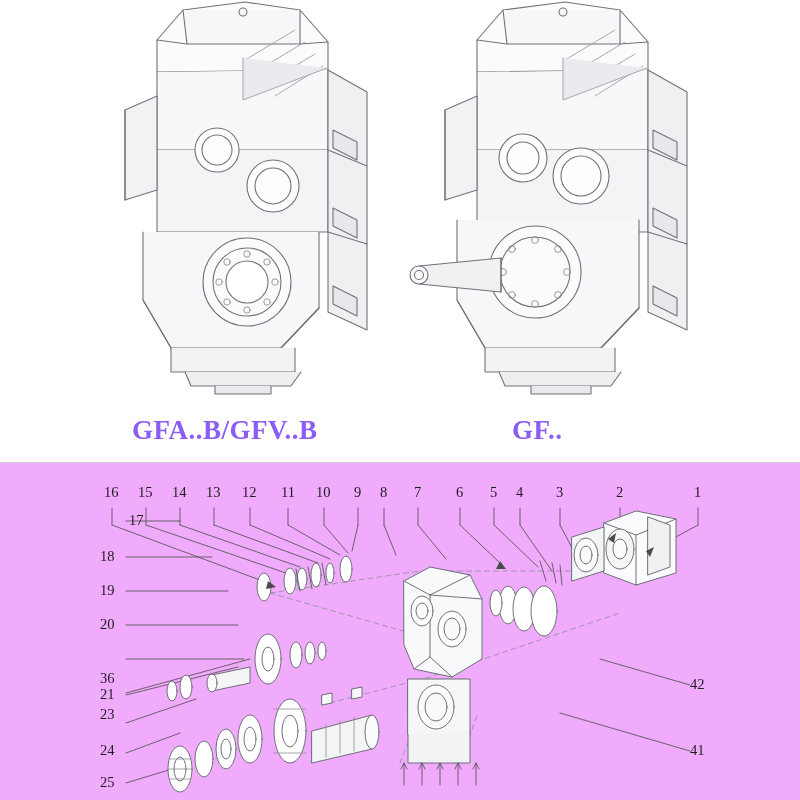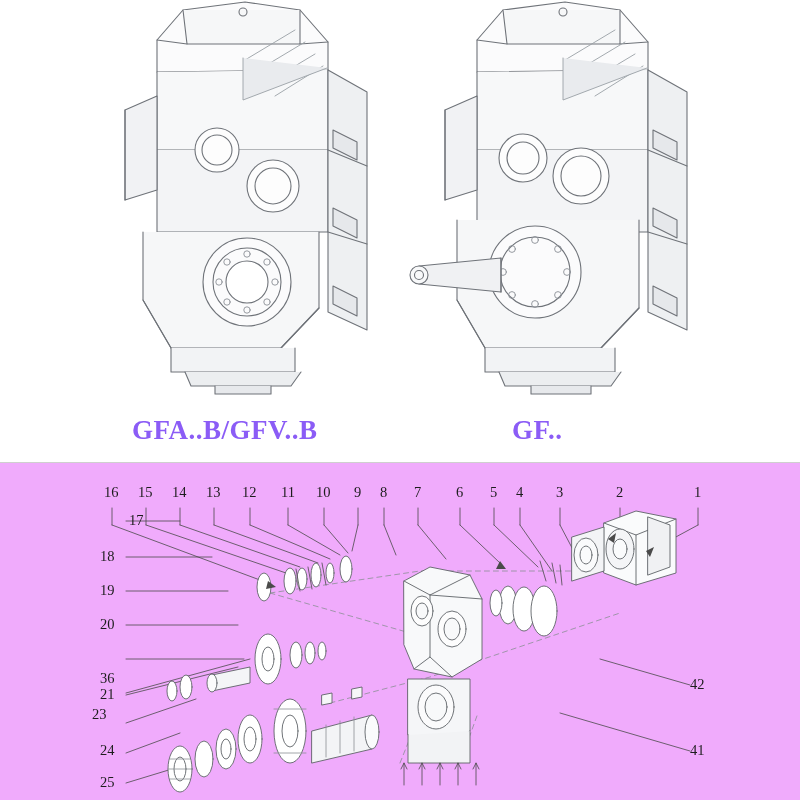--- a/index.html
+++ b/index.html
@@ -379,21 +379,21 @@
     <div class="num" style="left:556px; top:22px;">3</div>
     <div class="num" style="left:616px; top:22px;">2</div>
     <div class="num" style="left:694px; top:22px;">1</div>
 
     <div class="num" style="left:100px; top:50px;margin-left:29px;">17</div>
     <div class="num" style="left:100px; top:86px;text-align:right;">18</div>
     <div class="num" style="left:100px; top:120px;">19</div>
     <div class="num" style="left:100px; top:154px;">20</div>
     <div class="num" style="left:100px; top:184px;margin-top:40px;">21</div>
     <div class="num" style="left:100px; top:208px;">36</div>
-    <div class="num" style="left:92px; top:244px;">23</div>
+    <div class="num" style="left:100px; top:244px;">23</div>
     <div class="num" style="left:100px; top:280px;">24</div>
     <div class="num" style="left:100px; top:312px;">25</div>
 
     <div class="num" style="left:690px; top:214px;">42</div>
     <div class="num" style="left:690px; top:280px;">41</div>
   </div>
 
 </div>
 
 </body></html>

